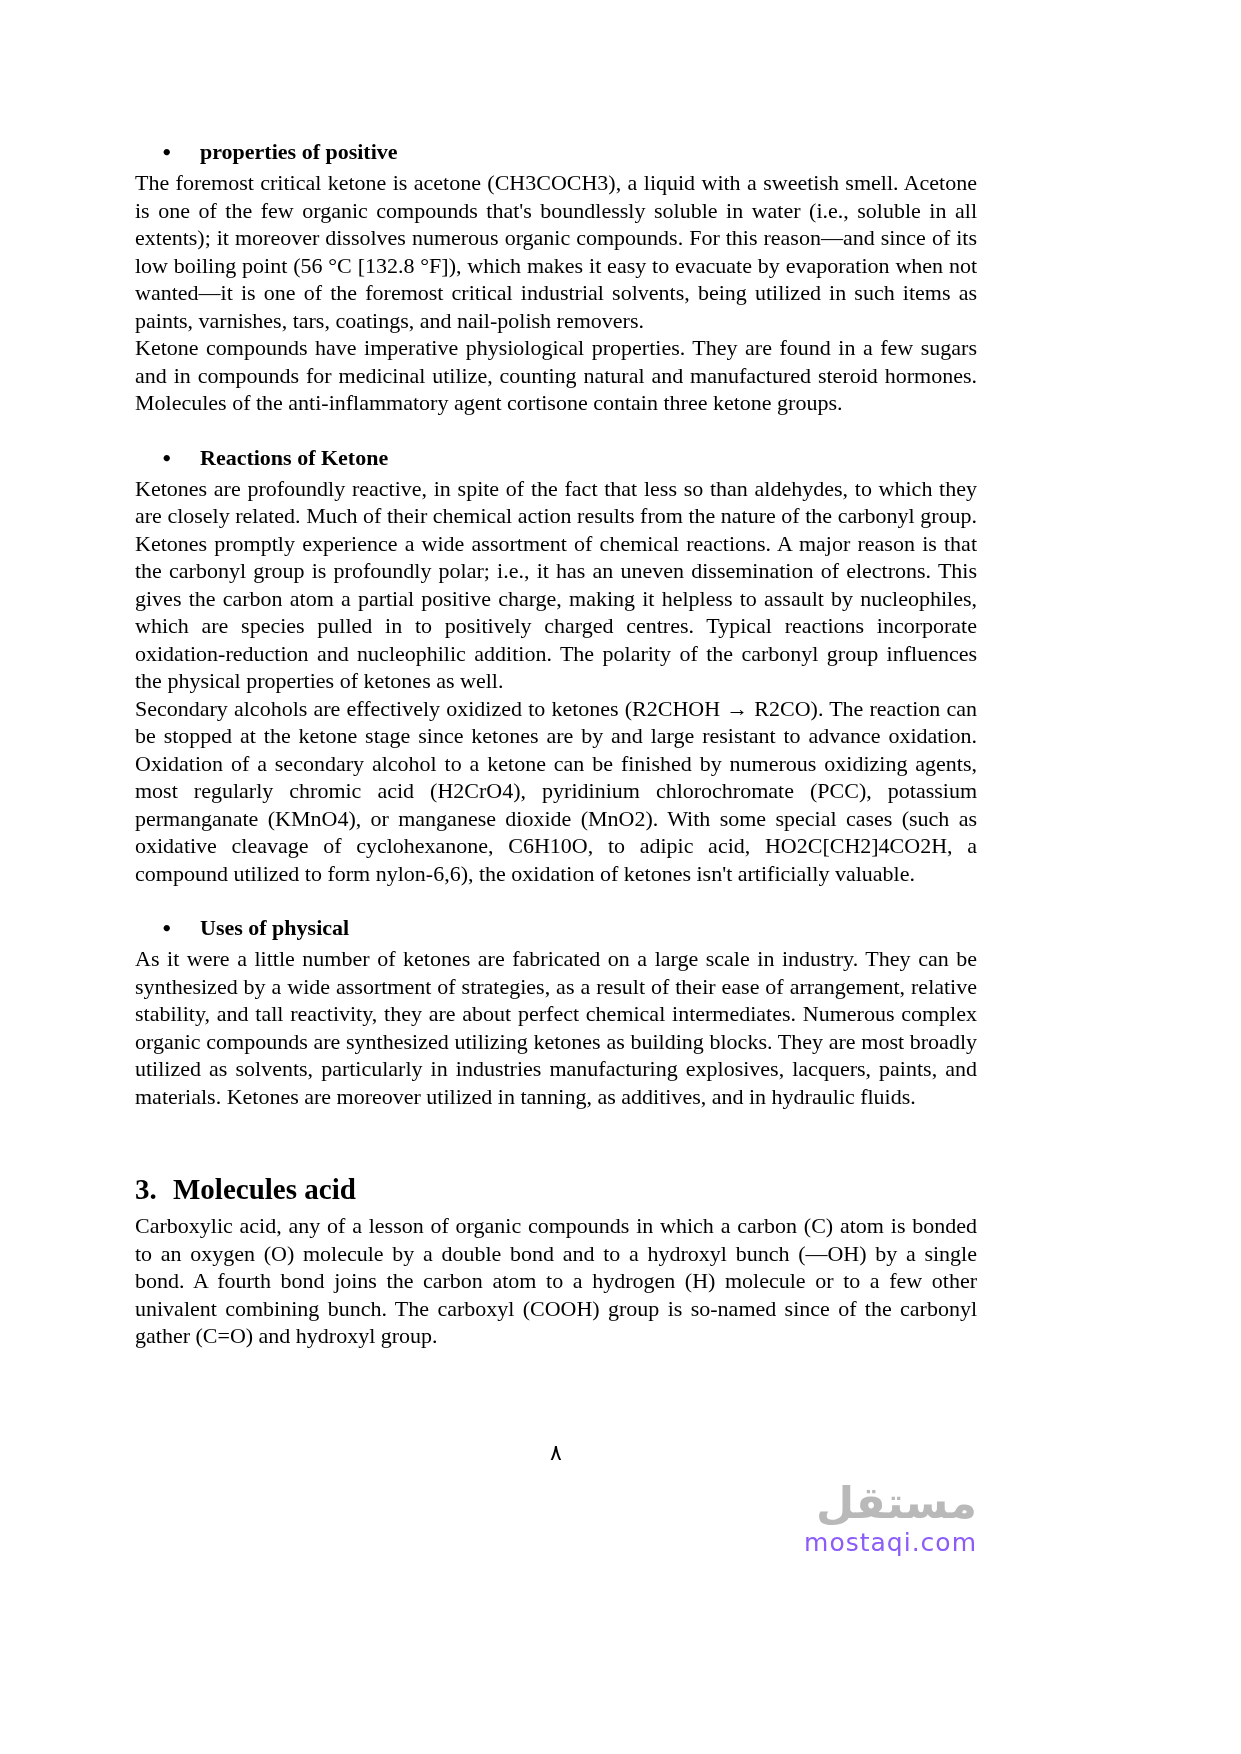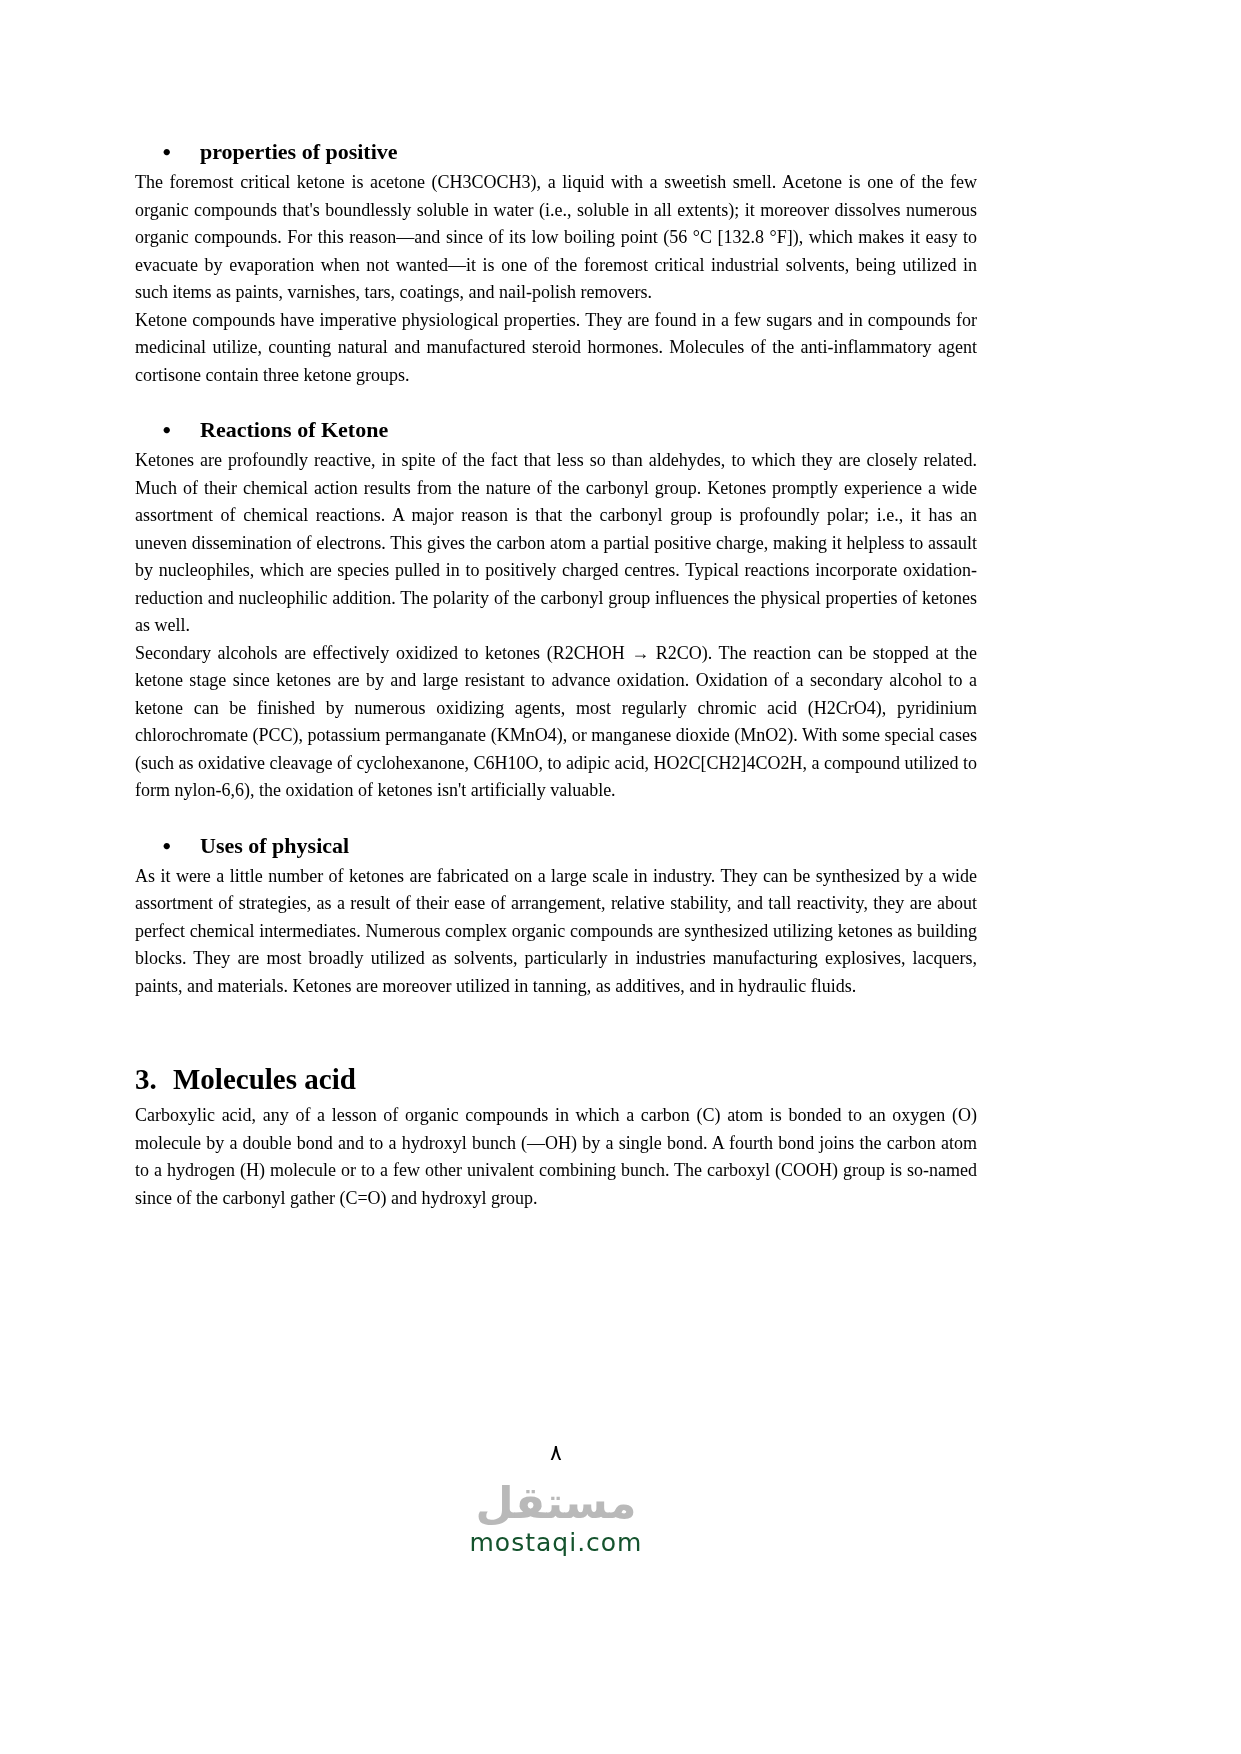--- a/index.html
+++ b/index.html
@@ -12,21 +12,21 @@
     color: #000000;
     overflow: hidden;
   }
   .content {
     position: absolute;
     left: 135px;
     top: 138px;
     width: 842px;
   }
   .body-text {
-    font-size: 18px;
+    font-size: 22px;
     line-height: 27.5px;
     text-align: justify;
     font-family: Liberation Serif, serif;
   }
   .bullet-heading {
     display: flex;
     align-items: baseline;
     font-weight: bold;
     font-size: 22px;
     line-height: 28px;
@@ -61,36 +61,36 @@
     width: 842px;
     text-align: center;
     font-size: 22px;
     color: #000000;
   }
   .watermark {
     position: absolute;
     left: 135px;
     top: 1478px;
     width: 842px;
-    text-align: center;
+    text-align: right;
   }
   .watermark .wm-arabic {
     display: block;
     font-family: "DejaVu Sans", sans-serif;
     font-weight: bold;
     font-size: 44px;
     line-height: 50px;
     color: #b9b9b9;
   }
   .watermark .wm-site {
     display: block;
     font-family: "DejaVu Sans", sans-serif;
     font-size: 25px;
     line-height: 30px;
-    color: #14532d;
+    color: #8b5cf6;
     letter-spacing: 1px;
   }
 </style>
 </head>
 <body>
 
 <div class="content">
 
   <section>
     <div class="bullet-heading">

